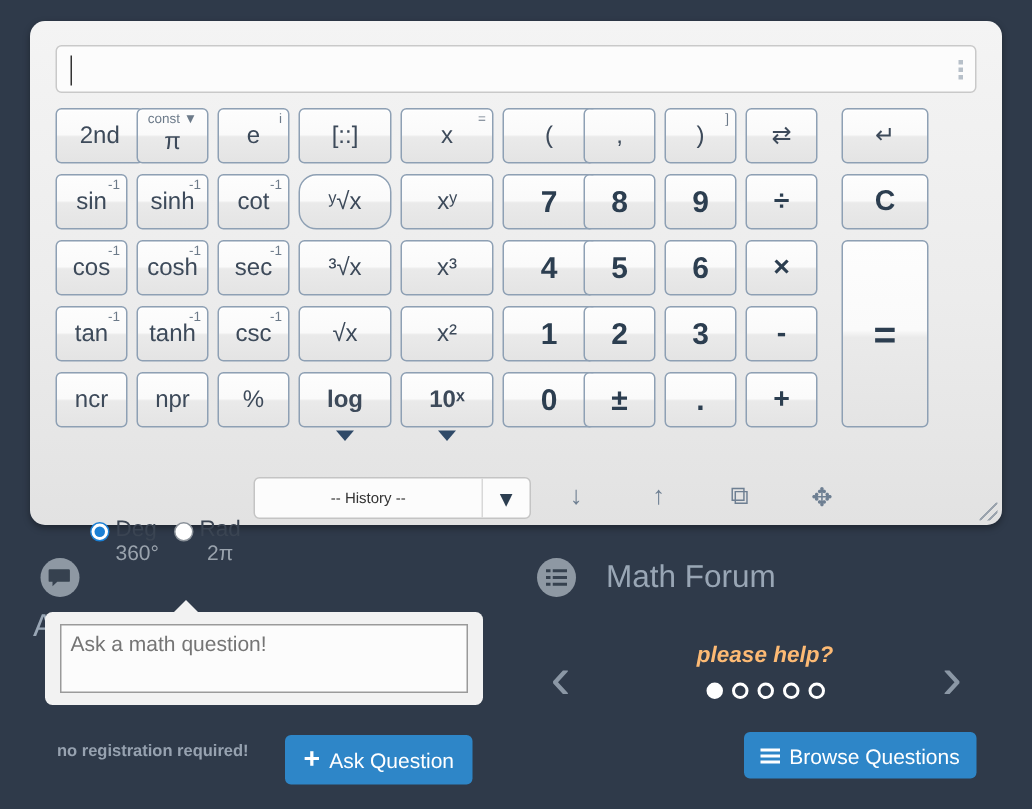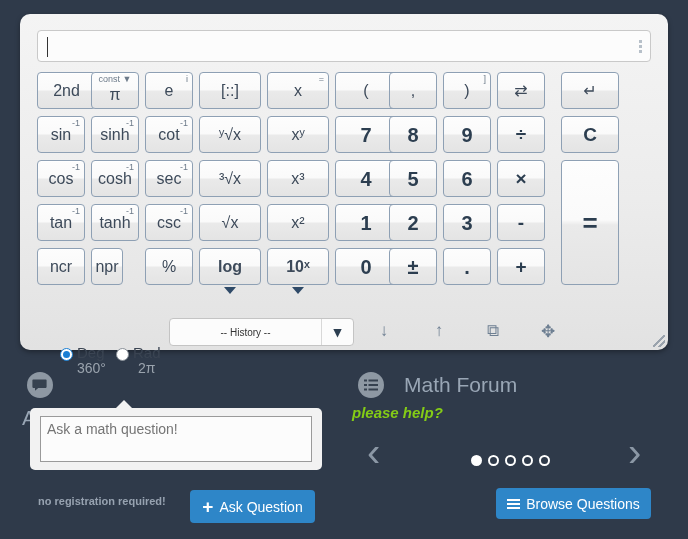--- a/index.html
+++ b/index.html
@@ -142,23 +142,23 @@
     position:absolute; left:190px; top:490px; width:125px; height:33px;
     background:#2e86c8; border:0; border-radius:4px; color:#fff;
     font-family:"Liberation Sans", sans-serif; font-size:14px;
     display:flex; align-items:center; justify-content:center; gap:6px;
     cursor:pointer;
   }
 
   #forum-card{ left:352px; top:367px; width:316px; height:155px; }
   #forum-title-wrap{ position:absolute; left:358px; top:370px; }
   #forum-quote{
-    position:absolute; left:352px; top:404px; width:316px;
-    font-size:15px; font-style:italic;
-    font-weight:bold; color:#84cc16;
+    position:absolute; left:352px; top:428px; width:316px;
+    text-align:center; font-size:15px; font-style:italic;
+    font-weight:bold; color:#fdba74;
   }
   .carousel-arrow{
     position:absolute; top:432px; font-size:40px; color:#8b97a5;
     cursor:pointer; line-height:1; user-select:none;
   }
   #dots{
     position:absolute; left:352px; top:455px; width:316px;
     display:flex; justify-content:center; gap:6px;
   }
   .dot{ width:11px; height:11px; border-radius:50%; border:2px solid #fff; }
@@ -229,21 +229,21 @@
         <span class="lbl">sin</span>
       </button>
       <button class="btn fn" style="left: 54px; top: 44px; width: 48px; height: 37px;">
         <span class="sup">-1</span>
         <span class="lbl">sinh</span>
       </button>
       <button class="btn fn" style="left: 108px; top: 44px; width: 48px; height: 37px;">
         <span class="sup">-1</span>
         <span class="lbl">cot</span>
       </button>
-      <button class="btn fn" style="left: 162px; top: 44px; width: 62px; height: 37px;">
+      <button class="btn fn" style="left: 162px; top: 44px; width: 62px; height: 37px; border-radius: 12px;">
         <span class="lbl">ʸ√x</span>
       </button>
       <button class="btn fn" style="left: 230px; top: 44px; width: 62px; height: 37px;">
         <span class="lbl">xʸ</span>
       </button>
       <button class="btn num" style="left: 298px; top: 44px; width: 62px; height: 37px;">
         <span class="lbl">7</span>
       </button>
       <button class="btn num" style="left: 352px; top: 44px; width: 48px; height: 37px;">
         <span class="lbl">8</span>
@@ -313,21 +313,21 @@
       </button>
       <button class="btn num" style="left: 406px; top: 132px; width: 48px; height: 37px;">
         <span class="lbl">3</span>
       </button>
       <button class="btn op" style="left: 460px; top: 132px; width: 48px; height: 37px;">
         <span class="lbl">-</span>
       </button>
       <button class="btn fn" style="left: 0px; top: 176px; width: 48px; height: 37px;">
         <span class="lbl">ncr</span>
       </button>
-      <button class="btn fn" style="left: 54px; top: 176px; width: 32px; height: 37px;">
+      <button class="btn fn" style="left: 54px; top: 176px; width: 48px; height: 37px;">
         <span class="lbl">npr</span>
       </button>
       <button class="btn fn" style="left: 108px; top: 176px; width: 48px; height: 37px;">
         <span class="lbl">%</span>
       </button>
       <button class="btn fn" style="left: 162px; top: 176px; width: 62px; height: 37px; font-weight: bold;">
         <span class="lbl">log</span>
       </button>
       <div class="expander" style="left: 187px; top: 215px;"></div>
       <button class="btn fn" style="left: 230px; top: 176px; width: 62px; height: 37px; font-weight: bold;">

